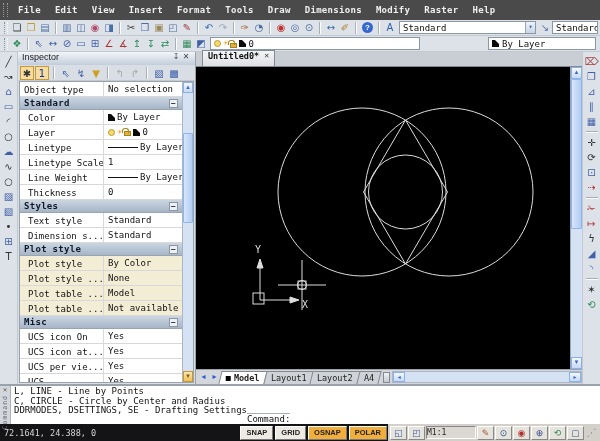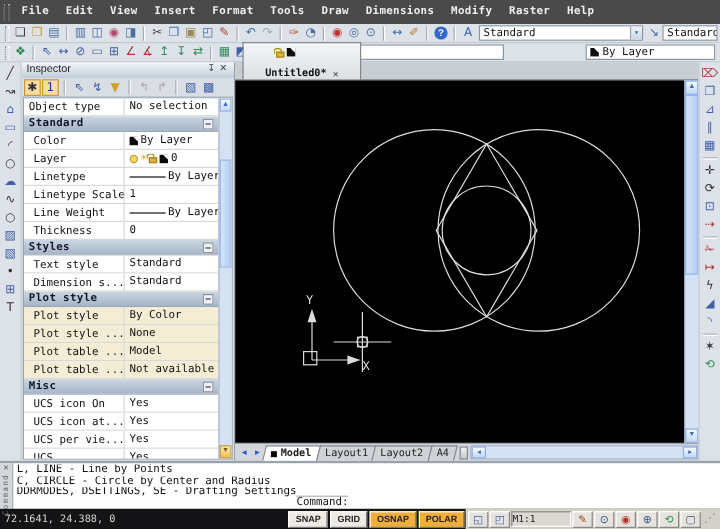--- a/index.html
+++ b/index.html
@@ -82,22 +82,22 @@
         color:#3a66c8;font-size:6px;line-height:9px;text-align:center;flex:0 0 auto}
   .sbtn.gold{background:linear-gradient(#fbe7b0,#f0c056);border-color:#c89838;color:#7a5a10}
   .vthumb{height:90px;margin-top:40px;background:linear-gradient(90deg,#d7e5fa,#b2cdf2);
           border:1px solid #90b4ec;border-radius:1px}
   .iscroll .spacer{flex:1}
 
   
   .center{flex:1 1 auto;display:flex;flex-direction:column;min-width:0;min-height:0}
   .doctabs{height:15px;background:#c9ced4;display:flex;align-items:flex-end;
            padding:2px 2px 0 6px;border-bottom:1px solid #84898f;flex:0 0 auto}
-  .doctab{height:31px;background:linear-gradient(#f4f5f7,#dde0e4);border:1px solid #84898f;border-bottom:none;
-          display:flex;align-items:flex-end;font:bold 8.5px "DejaVu Sans Mono",monospace;padding:0 18px;gap:5px;color:#111}
+  .doctab{height:16px;background:linear-gradient(#f4f5f7,#dde0e4);border:1px solid #84898f;border-bottom:none;
+          display:flex;align-items:flex-start;font:bold 8.5px "DejaVu Sans Mono",monospace;padding:0 5px;gap:5px;color:#111}
   .doctab .x{font-size:8px;color:#333;font-weight:normal}
   .canvas-row{flex:1 1 auto;display:flex;min-height:0}
   .canvas{flex:1;background:#000;position:relative;overflow:hidden}
   .canvas svg{position:absolute;inset:0}
   .vscroll{width:12px;background:#d5e2f3;border-left:1px solid #98a4b2;display:flex;flex-direction:column;flex:0 0 auto}
   .vscroll .sbtn{height:12px}
   .bottombar{height:15px;background:#d3d7dc;display:flex;align-items:center;
              border-top:1px solid #9aa2ac;padding-left:2px;flex:0 0 auto}
   .arrowbtn{width:11px;height:12px;color:#2a5ad0;font-size:8px;line-height:12px;text-align:center;flex:0 0 auto}
   .ltab{height:13px;padding:0 5px;font:8.5px "DejaVu Sans Mono",monospace;color:#222;

